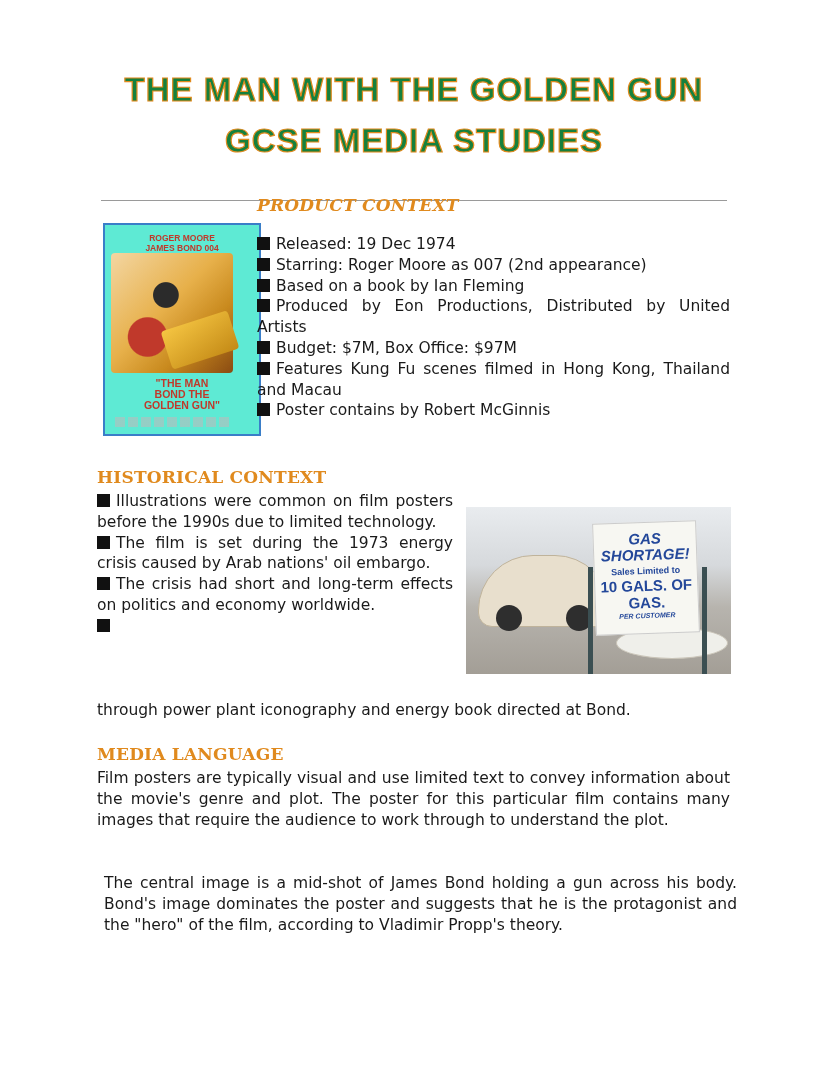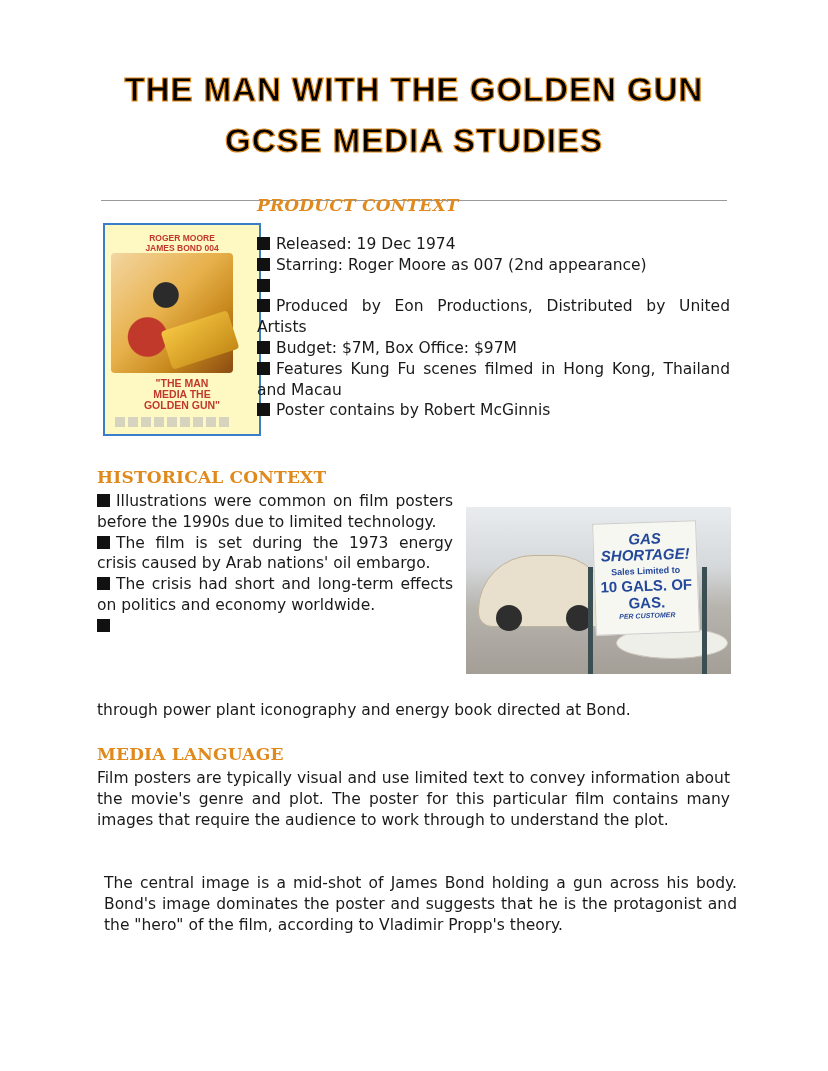--- a/index.html
+++ b/index.html
@@ -1,24 +1,24 @@
 <!DOCTYPE html>
 <html><head>
   <meta charset="utf-8">
   <style>
     html, body { margin: 0; padding: 0; background: #ffffff; }
     body { width: 828px; height: 1071px; position: relative; overflow: hidden; font-family: "DejaVu Sans", sans-serif; color: #1a1a1a; }
-    .title { position: absolute; left: 0; width: 828px; text-align: center; font-family: "Liberation Sans", sans-serif; font-weight: 900; color: #000000; letter-spacing: 1px; font-size: 33px; line-height: 40px; -webkit-text-stroke: 1.2px #e08a1e; }
+    .title { position: absolute; left: 0; width: 828px; text-align: center; font-family: "Liberation Sans", sans-serif; font-weight: 900; color: #15803d; letter-spacing: 1px; font-size: 33px; line-height: 40px; -webkit-text-stroke: 1.2px #e08a1e; }
     .t1 { top: 70px; }
     .t2 { top: 121px; }
     .rule { position: absolute; left: 101px; top: 200px; width: 626px; height: 0; border-top: 1px solid #9a9a9a; }
     .heading { position: absolute; font-family: "DejaVu Serif", serif; font-weight: bold; color: #e08a1e; font-size: 17px; line-height: 20px; letter-spacing: 0.2px; }
     .para { position: absolute; font-size: 15.5px; line-height: 20.8px; text-align: justify; }
     .bullet { display: inline-block; width: 13px; height: 13px; background: #111; margin-right: 6px; vertical-align: -1px; }
-    .poster { position: absolute; left: 103px; top: 223px; width: 158px; height: 213px; border: 2px solid #3a7ec8; background: #fef9c3; overflow: hidden; box-sizing: border-box; }
+    .poster { position: absolute; left: 103px; top: 223px; width: 158px; height: 213px; border: 2px solid #3a7ec8; background: #5eead4; overflow: hidden; box-sizing: border-box; }
     .poster .p-top { position: absolute; top: 8px; left: 0; width: 100%; text-align: center; font-family: "Liberation Sans", sans-serif; font-weight: bold; font-size: 8.5px; line-height: 10px; color: #c0392b; }
     .poster .p-art { position: absolute; top: 28px; left: 6px; width: 122px; height: 120px; background: radial-gradient(circle at 45% 35%, #2b2b2b 0 12%, transparent 13%), radial-gradient(circle at 30% 70%, #c0392b 0 16%, transparent 17%), linear-gradient(135deg, #f3d6a2 0%, #e7b04a 45%, #c98a1e 70%, #8a4b12 100%); border-radius: 4px; }
     .poster .p-gun { position: absolute; top: 95px; left: 60px; width: 70px; height: 40px; background: linear-gradient(160deg, #f5c542, #c48a16); transform: rotate(-18deg); border-radius: 4px; }
     .poster .p-title { position: absolute; top: 153px; left: 0; width: 100%; text-align: center; font-family: "Liberation Sans", sans-serif; font-weight: bold; font-size: 10.5px; line-height: 11px; color: #c0392b; }
     .poster .p-credits { position: absolute; top: 192px; left: 10px; width: 114px; height: 10px; background: repeating-linear-gradient(90deg, #bbb 0 10px, transparent 10px 13px); opacity: 0.6; }
     .photo { position: absolute; left: 466px; top: 507px; width: 265px; height: 167px; overflow: hidden; background: linear-gradient(180deg, #e9ecef 0%, #d6d9dc 35%, #b7b4ae 60%, #a39e96 100%); }
     .photo .car { position: absolute; left: 12px; top: 48px; width: 130px; height: 70px; background: #e8dfcd; border-radius: 55px 55px 14px 14px; border: 1px solid #bfb39b; }
     .photo .wheel { position: absolute; top: 98px; width: 26px; height: 26px; border-radius: 50%; background: #2e2e2e; }
     .photo .sign { position: absolute; left: 128px; top: 15px; width: 102px; height: 110px; background: #f7f7f2; border: 1px solid #ccc; transform: rotate(-2deg); text-align: center; font-family: "Liberation Sans", sans-serif; font-weight: bold; color: #24489a; }
     .photo .sign .s1 { font-size: 15px; line-height: 16px; font-style: italic; margin-top: 8px; }
@@ -37,31 +37,31 @@
 
 <div class="poster">
   <div class="p-top">
     <div>ROGER MOORE</div>
     <div>JAMES BOND 004</div>
   </div>
   <div class="p-art"></div>
   <div class="p-gun"></div>
   <div class="p-title">
     <div>"THE MAN</div>
-    <div>MEDIA THE</div>
+    <div>BOND THE</div>
     <div>GOLDEN GUN"</div>
   </div>
   <div class="p-credits"></div>
 </div>
 
 <div class="heading" style="left:257px; top:195px;font-style:italic;">PRODUCT CONTEXT</div>
 <div class="para" style="left:257px; top:234px; width:473px;">
   <div><span class="bullet"></span><span>Released: 19 Dec 1974</span></div>
   <div><span class="bullet"></span><span>Starring: Roger Moore as 007 (2nd appearance)</span></div>
-  <div><span class="bullet"></span></div>
+  <div><span class="bullet"></span><span>Based on a book by Ian Fleming</span></div>
   <div><span class="bullet"></span><span>Produced by Eon Productions, Distributed by United Artists</span></div>
   <div><span class="bullet"></span><span>Budget: $7M, Box Office: $97M</span></div>
   <div><span class="bullet"></span><span>Features Kung Fu scenes filmed in Hong Kong, Thailand and Macau</span></div>
   <div><span class="bullet"></span><span>Poster contains by Robert McGinnis</span></div>
 </div>
 
 <div class="heading" style="left:97px; top:467px;">HISTORICAL CONTEXT</div>
 <div class="para" style="left:97px; top:491px; width:356px;">
   <div><span class="bullet"></span><span>Illustrations were common on film posters before the 1990s due to limited technology.</span></div>
   <div><span class="bullet"></span><span>The film is set during the 1973 energy crisis caused by Arab nations' oil embargo.</span></div>

